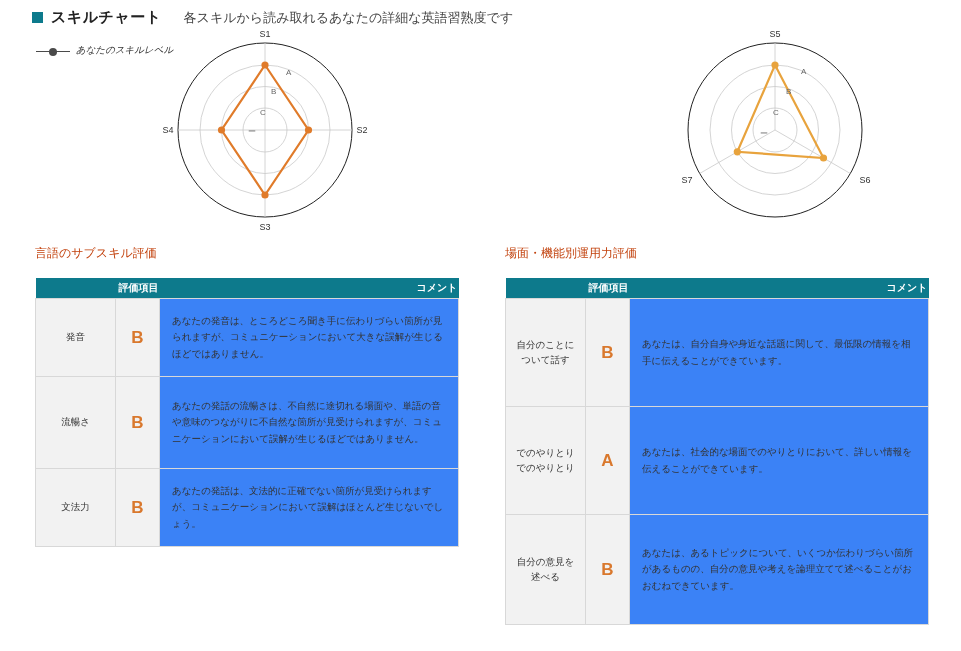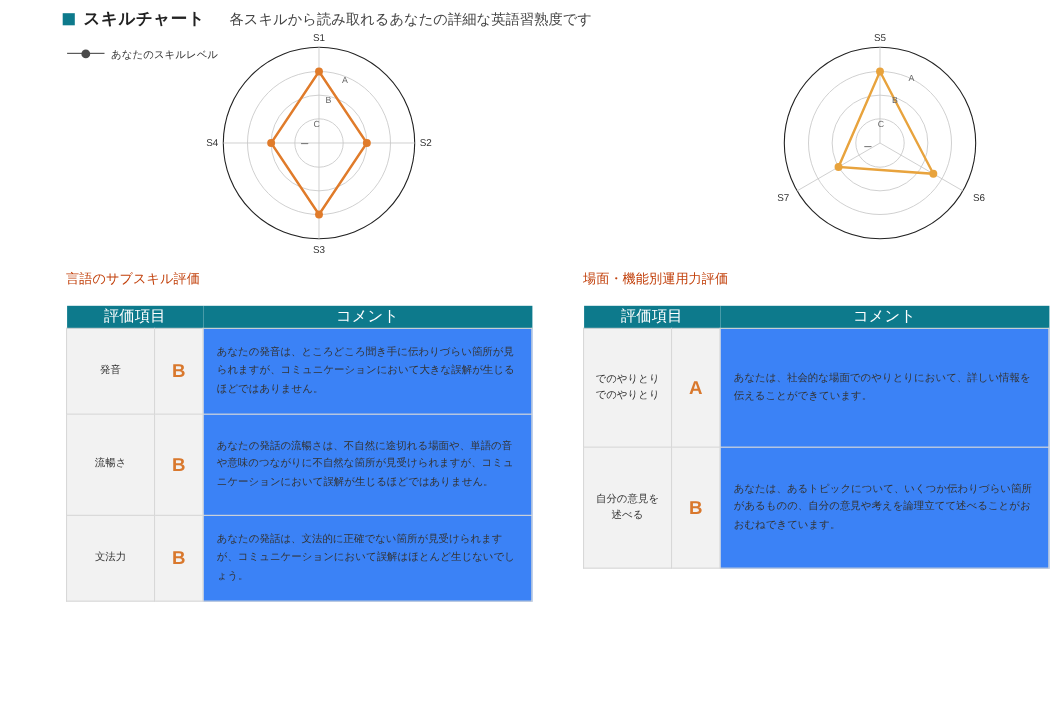--- a/index.html
+++ b/index.html
@@ -11,21 +11,20 @@
     height: 651px;
     background: #ffffff;
     font-family: "Liberation Sans", sans-serif;
     color: #333333;
     overflow: hidden;
   }
   .page {
     position: relative;
     width: 773px;
     height: 651px;
-    margin-left: 25px;
   }
 
   
   .header {
     position: absolute;
     left: 32px;
     top: 8px;
     display: flex;
     align-items: center;
   }
@@ -46,21 +45,22 @@
     color: #444444;
     margin-left: 22px;
   }
 
   
   .legend {
     position: absolute;
     left: 36px;
     top: 44px;
     display: flex;
-    align-items: flex-start;
+    align-items: flex-end;
+    font-style: italic;
   }
   .legend-marker {
     width: 34px;
     height: 10px;
     position: relative;
     margin-right: 6px;
   }
   .legend-line {
     position: absolute;
     left: 0;
@@ -117,24 +117,24 @@
   .eval-table {
     position: absolute;
     font-size: 9px;
   }
   .tbl-left { left: 35px; top: 278px; width: 423px; }
   .tbl-right { left: 505px; top: 278px; width: 423px; }
 
   .eval-table thead th {
     background: #0d7a8c;
     color: #ffffff;
-    font-weight: normal;
-    font-size: 14px;
+    font-weight: bold;
+    font-size: 10px;
     height: 18px;
-    text-align: center;
+    text-align: right;
     vertical-align: middle;
     border: none;
   }
   .eval-table td {
     border: 1px solid #d8d8d8;
     vertical-align: middle;
     background: #3b82f6;
   }
   td.c-item {
     background: #f2f2f2;
@@ -278,20 +278,28 @@
     </colgroup>
     <thead>
       <tr>
         <th colspan="2">評価項目</th>
         <th>コメント</th>
       </tr>
     </thead>
     <tbody>
       <tr style="height:108px">
         <td class="c-item">
+          <span>自分のことに</span><br>
+          <span>ついて話す</span>
+        </td>
+        <td class="c-grade">B</td>
+        <td class="c-comment">あなたは、自分自身や身近な話題に関して、最低限の情報を相手に伝えることができています。</td>
+      </tr>
+      <tr style="height:108px">
+        <td class="c-item">
           <span>でのやりとり</span><br>
           <span>でのやりとり</span>
         </td>
         <td class="c-grade">A</td>
         <td class="c-comment">あなたは、社会的な場面でのやりとりにおいて、詳しい情報を伝えることができています。</td>
       </tr>
       <tr style="height:110px">
         <td class="c-item">
           <span>自分の意見を</span><br>
           <span>述べる</span>

